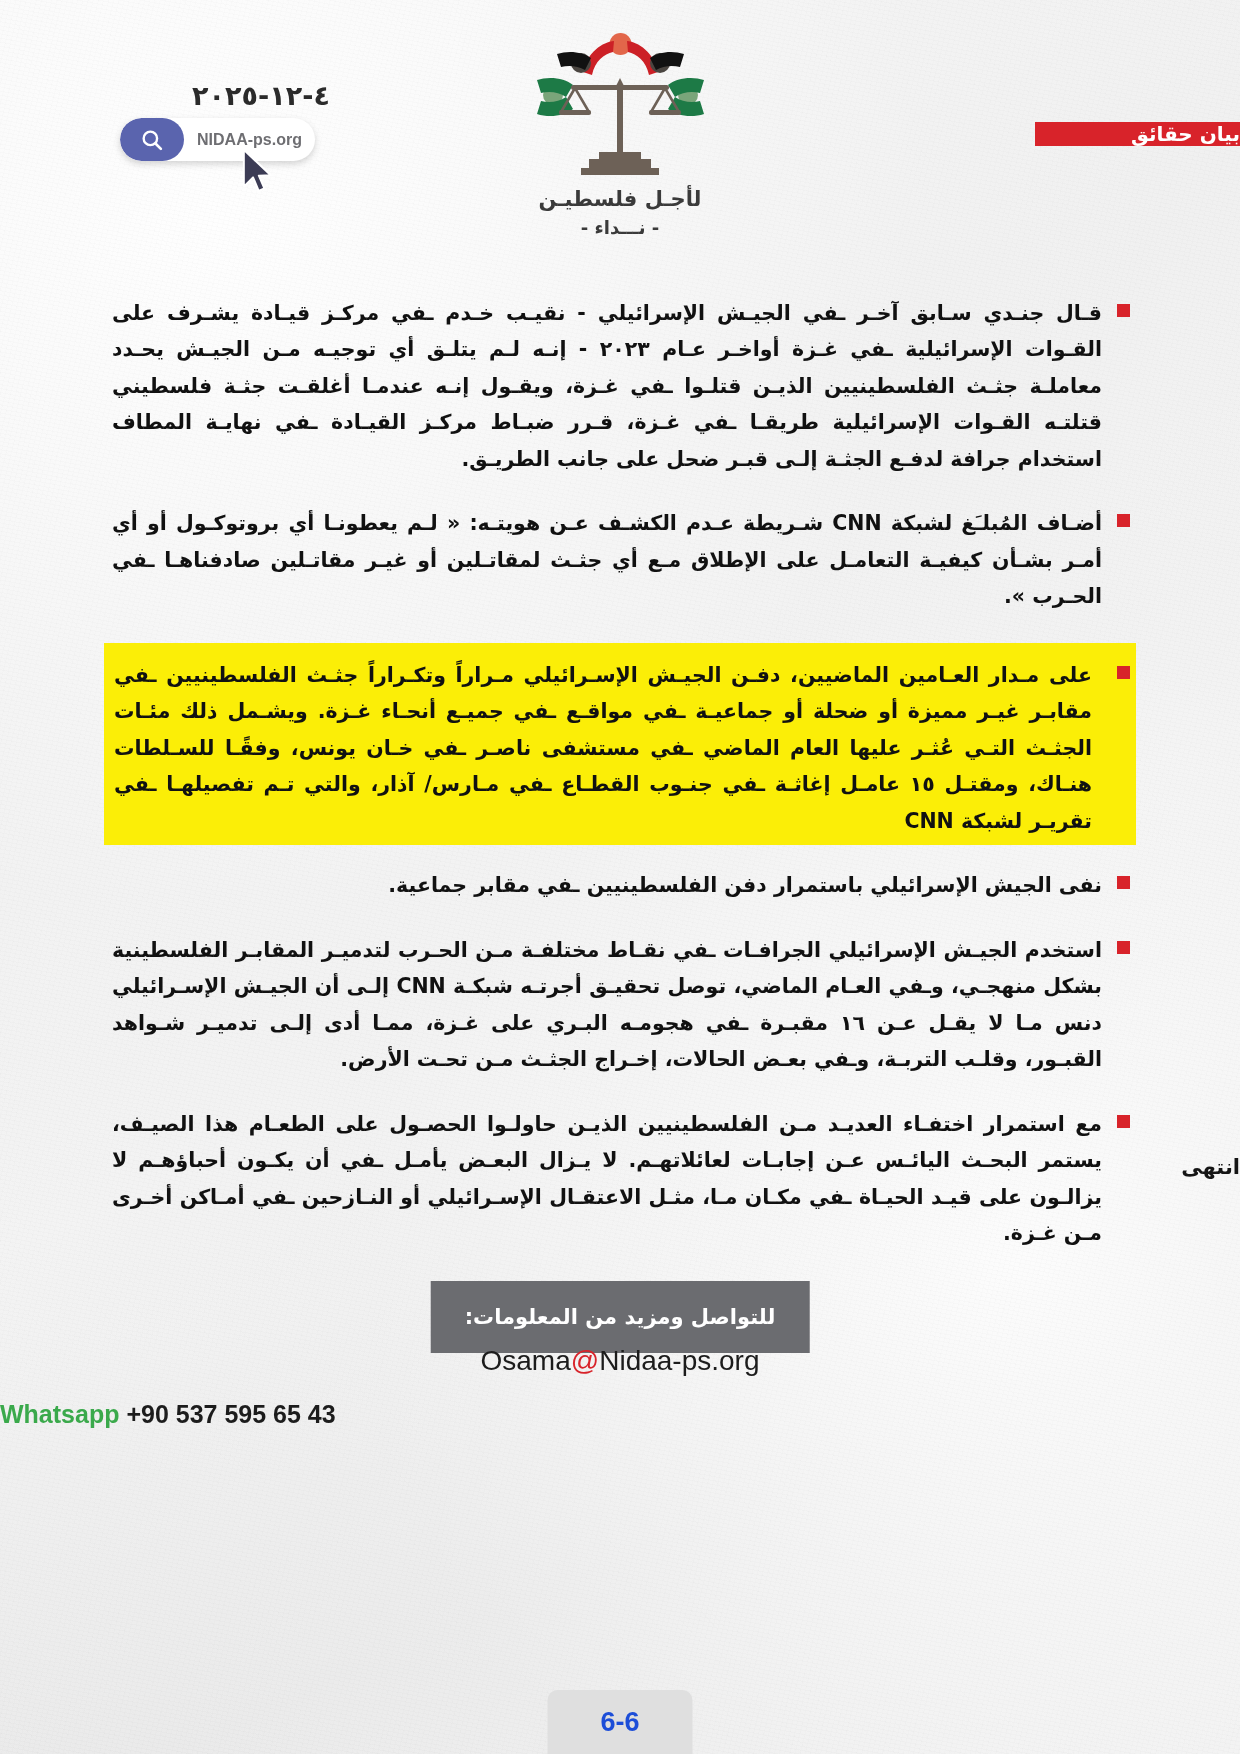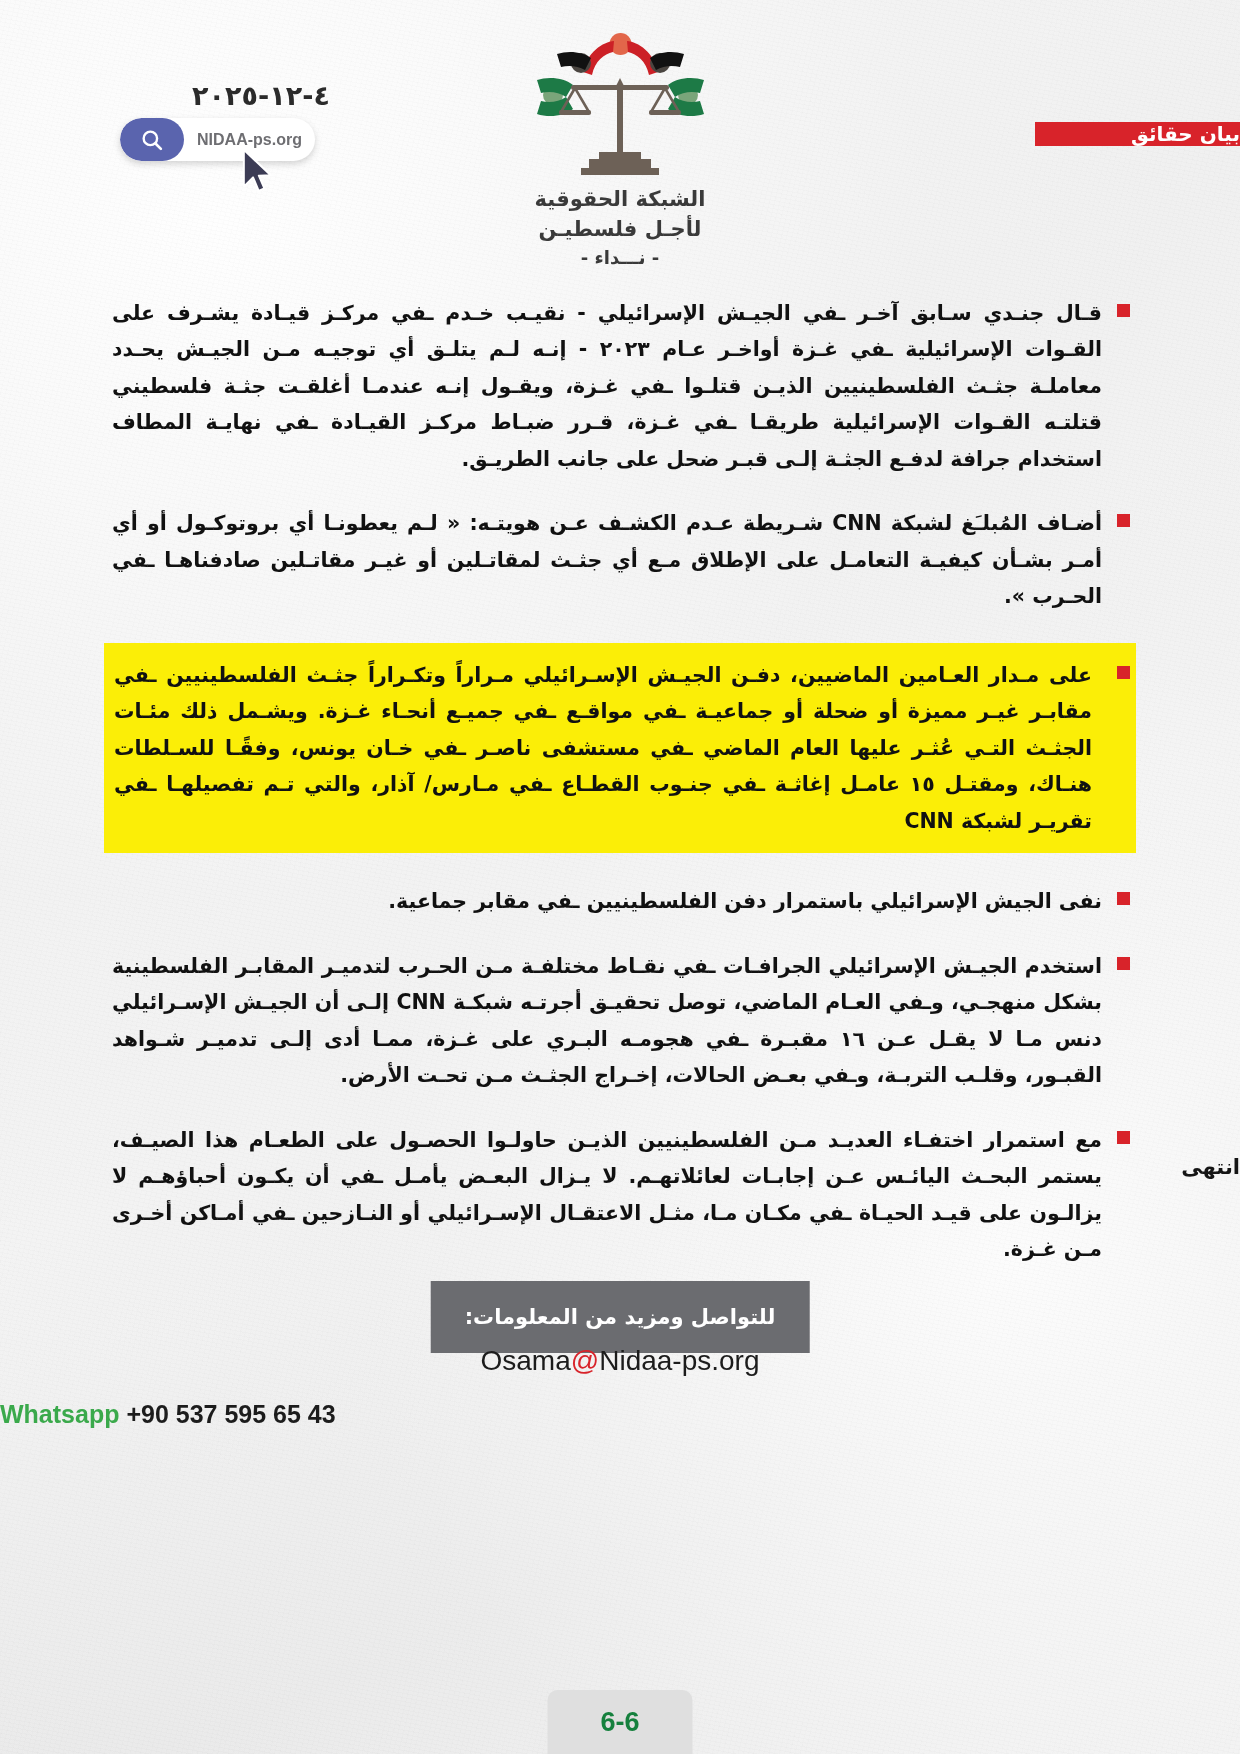--- a/index.html
+++ b/index.html
@@ -85,22 +85,22 @@
     position:absolute; right:-2px; top:9px;
     width:13px; height:13px; background:#d8232a; display:block;
   }
   .bullet-item p{
     margin:0; padding-right:26px;
     font-size:20.5px; font-weight:700; color:#111;
     line-height:1.78; text-align:justify; text-justify:inter-word;
     letter-spacing:0;
   }
   .bullet-item.highlight{
-    background:#fbee07; padding:14px 10px 14px 10px; margin-right:-8px; margin-left:-8px;
-    margin-bottom:30px;
+    background:#fbee07; padding:14px 10px 6px 10px; margin-right:-8px; margin-left:-8px;
+    margin-bottom:22px;
   }
   .bullet-item.highlight .marker{right:6px; top:23px;}
   .bullet-item.highlight p{padding-right:34px;}
 
   .ended{
     position:absolute; left:0; right:0; top:1155px;
     text-align:right; font-size:21px; font-weight:700; color:#151515;
   }
 
   .contact-bar{
@@ -123,21 +123,21 @@
   }
   .whatsapp .wa{color:#3aa94b;}
 
   .pager{
     position:absolute; left:50%; transform:translateX(-50%); bottom:0;
     width:145px; height:64px; background:#dfdfdf;
     border-radius:10px 10px 0 0;
     display:flex; align-items:center; justify-content:center;
   }
   .pager span{
-    font-size:27px; font-weight:700; color:#15803d; direction:ltr;
+    font-size:27px; font-weight:700; color:#1d4ed8; direction:ltr;
     font-family:"Liberation Sans",sans-serif;
   }
 </style>
 </head>
 <body>
 
 <div class="page">
   <div class="grain"></div>
 
   <div class="header">
@@ -178,21 +178,20 @@
         <rect x="58" y="57" width="98" height="5" rx="2.5" fill="#6d6157"></rect>
         <path d="M62 60 L48 84 L76 84 Z" fill="none" stroke="#6d6157" stroke-width="2.6"></path>
         <path d="M152 60 L138 84 L166 84 Z" fill="none" stroke="#6d6157" stroke-width="2.6"></path>
         <rect x="46" y="82" width="32" height="5" rx="2" fill="#6d6157"></rect>
         <rect x="136" y="82" width="32" height="5" rx="2" fill="#6d6157"></rect>
         <rect x="86" y="124" width="42" height="9" fill="#6d6157"></rect>
         <rect x="76" y="131" width="62" height="11" fill="#6d6157"></rect>
         <rect x="68" y="140" width="78" height="7" fill="#6d6157"></rect>
       </svg>
       <div class="logo-text">
-        <div class="l1">الشبكة الحقوقية</div>
         <div class="l2">لأجـل فلسطيـن</div>
         <div class="l3">- نـــداء -</div>
       </div>
     </div>
 
     <div class="badge">
       <span>بيان حقائق</span>
     </div>
   </div>
 

